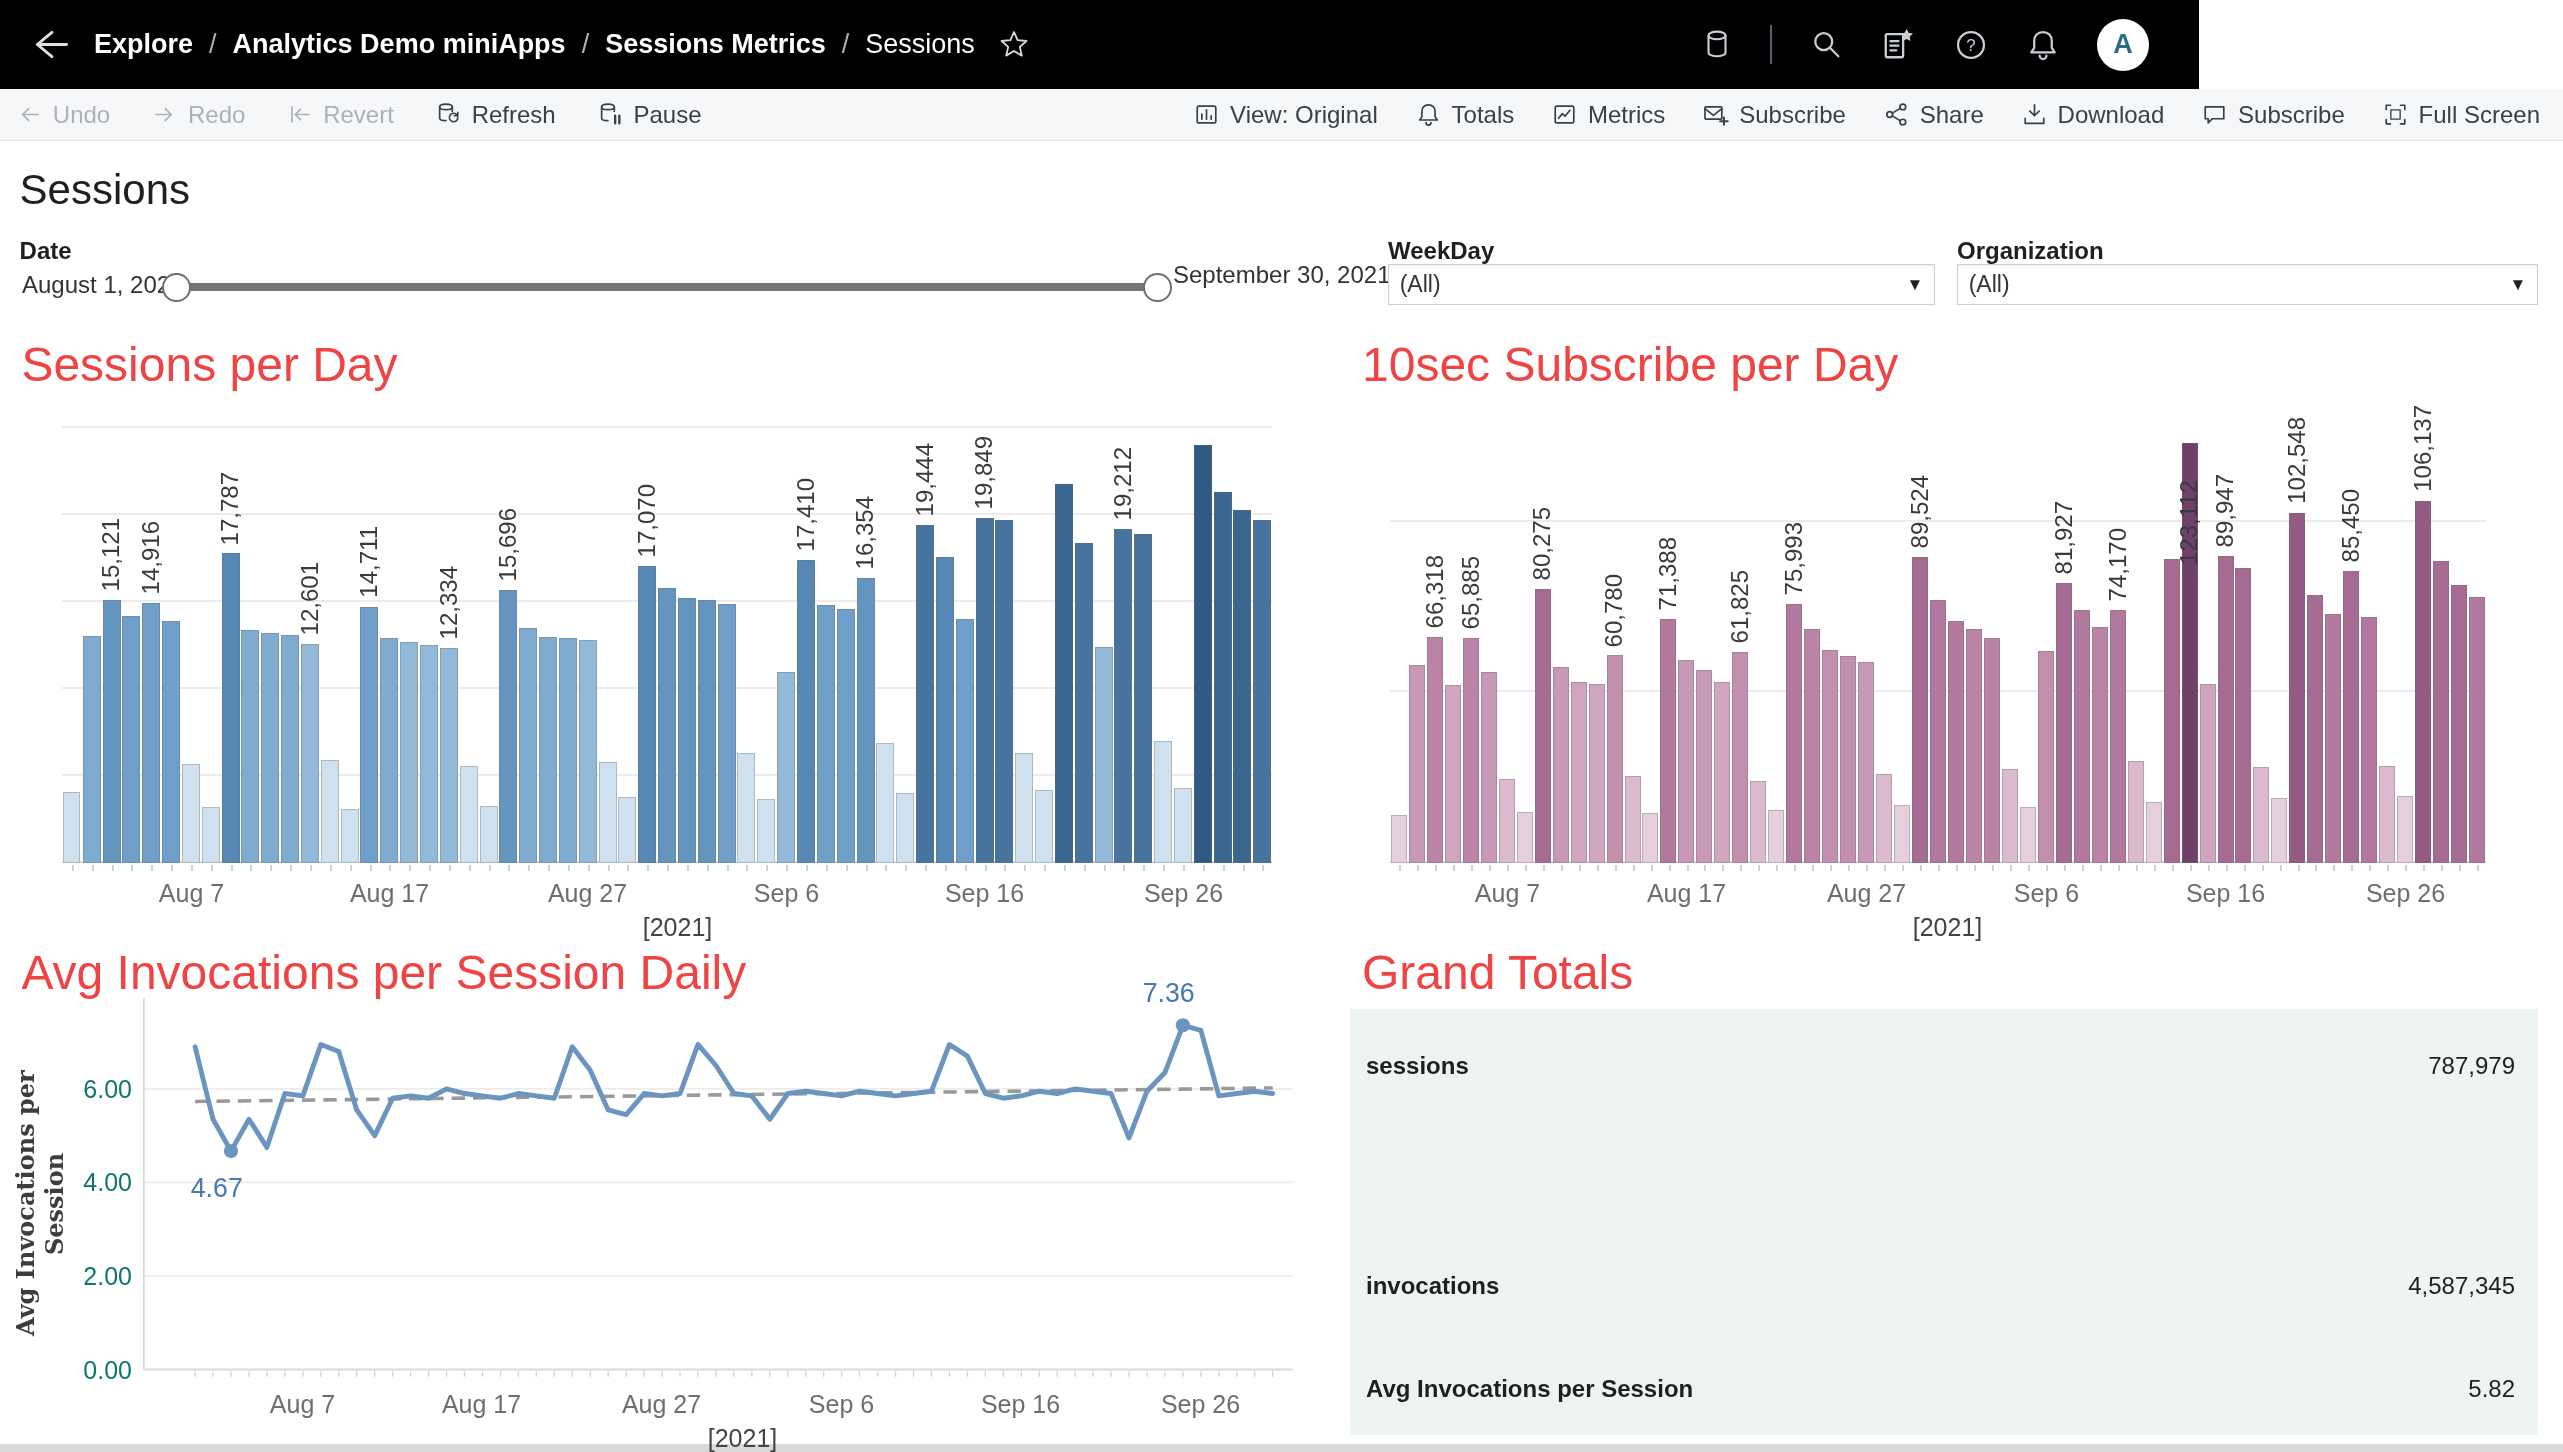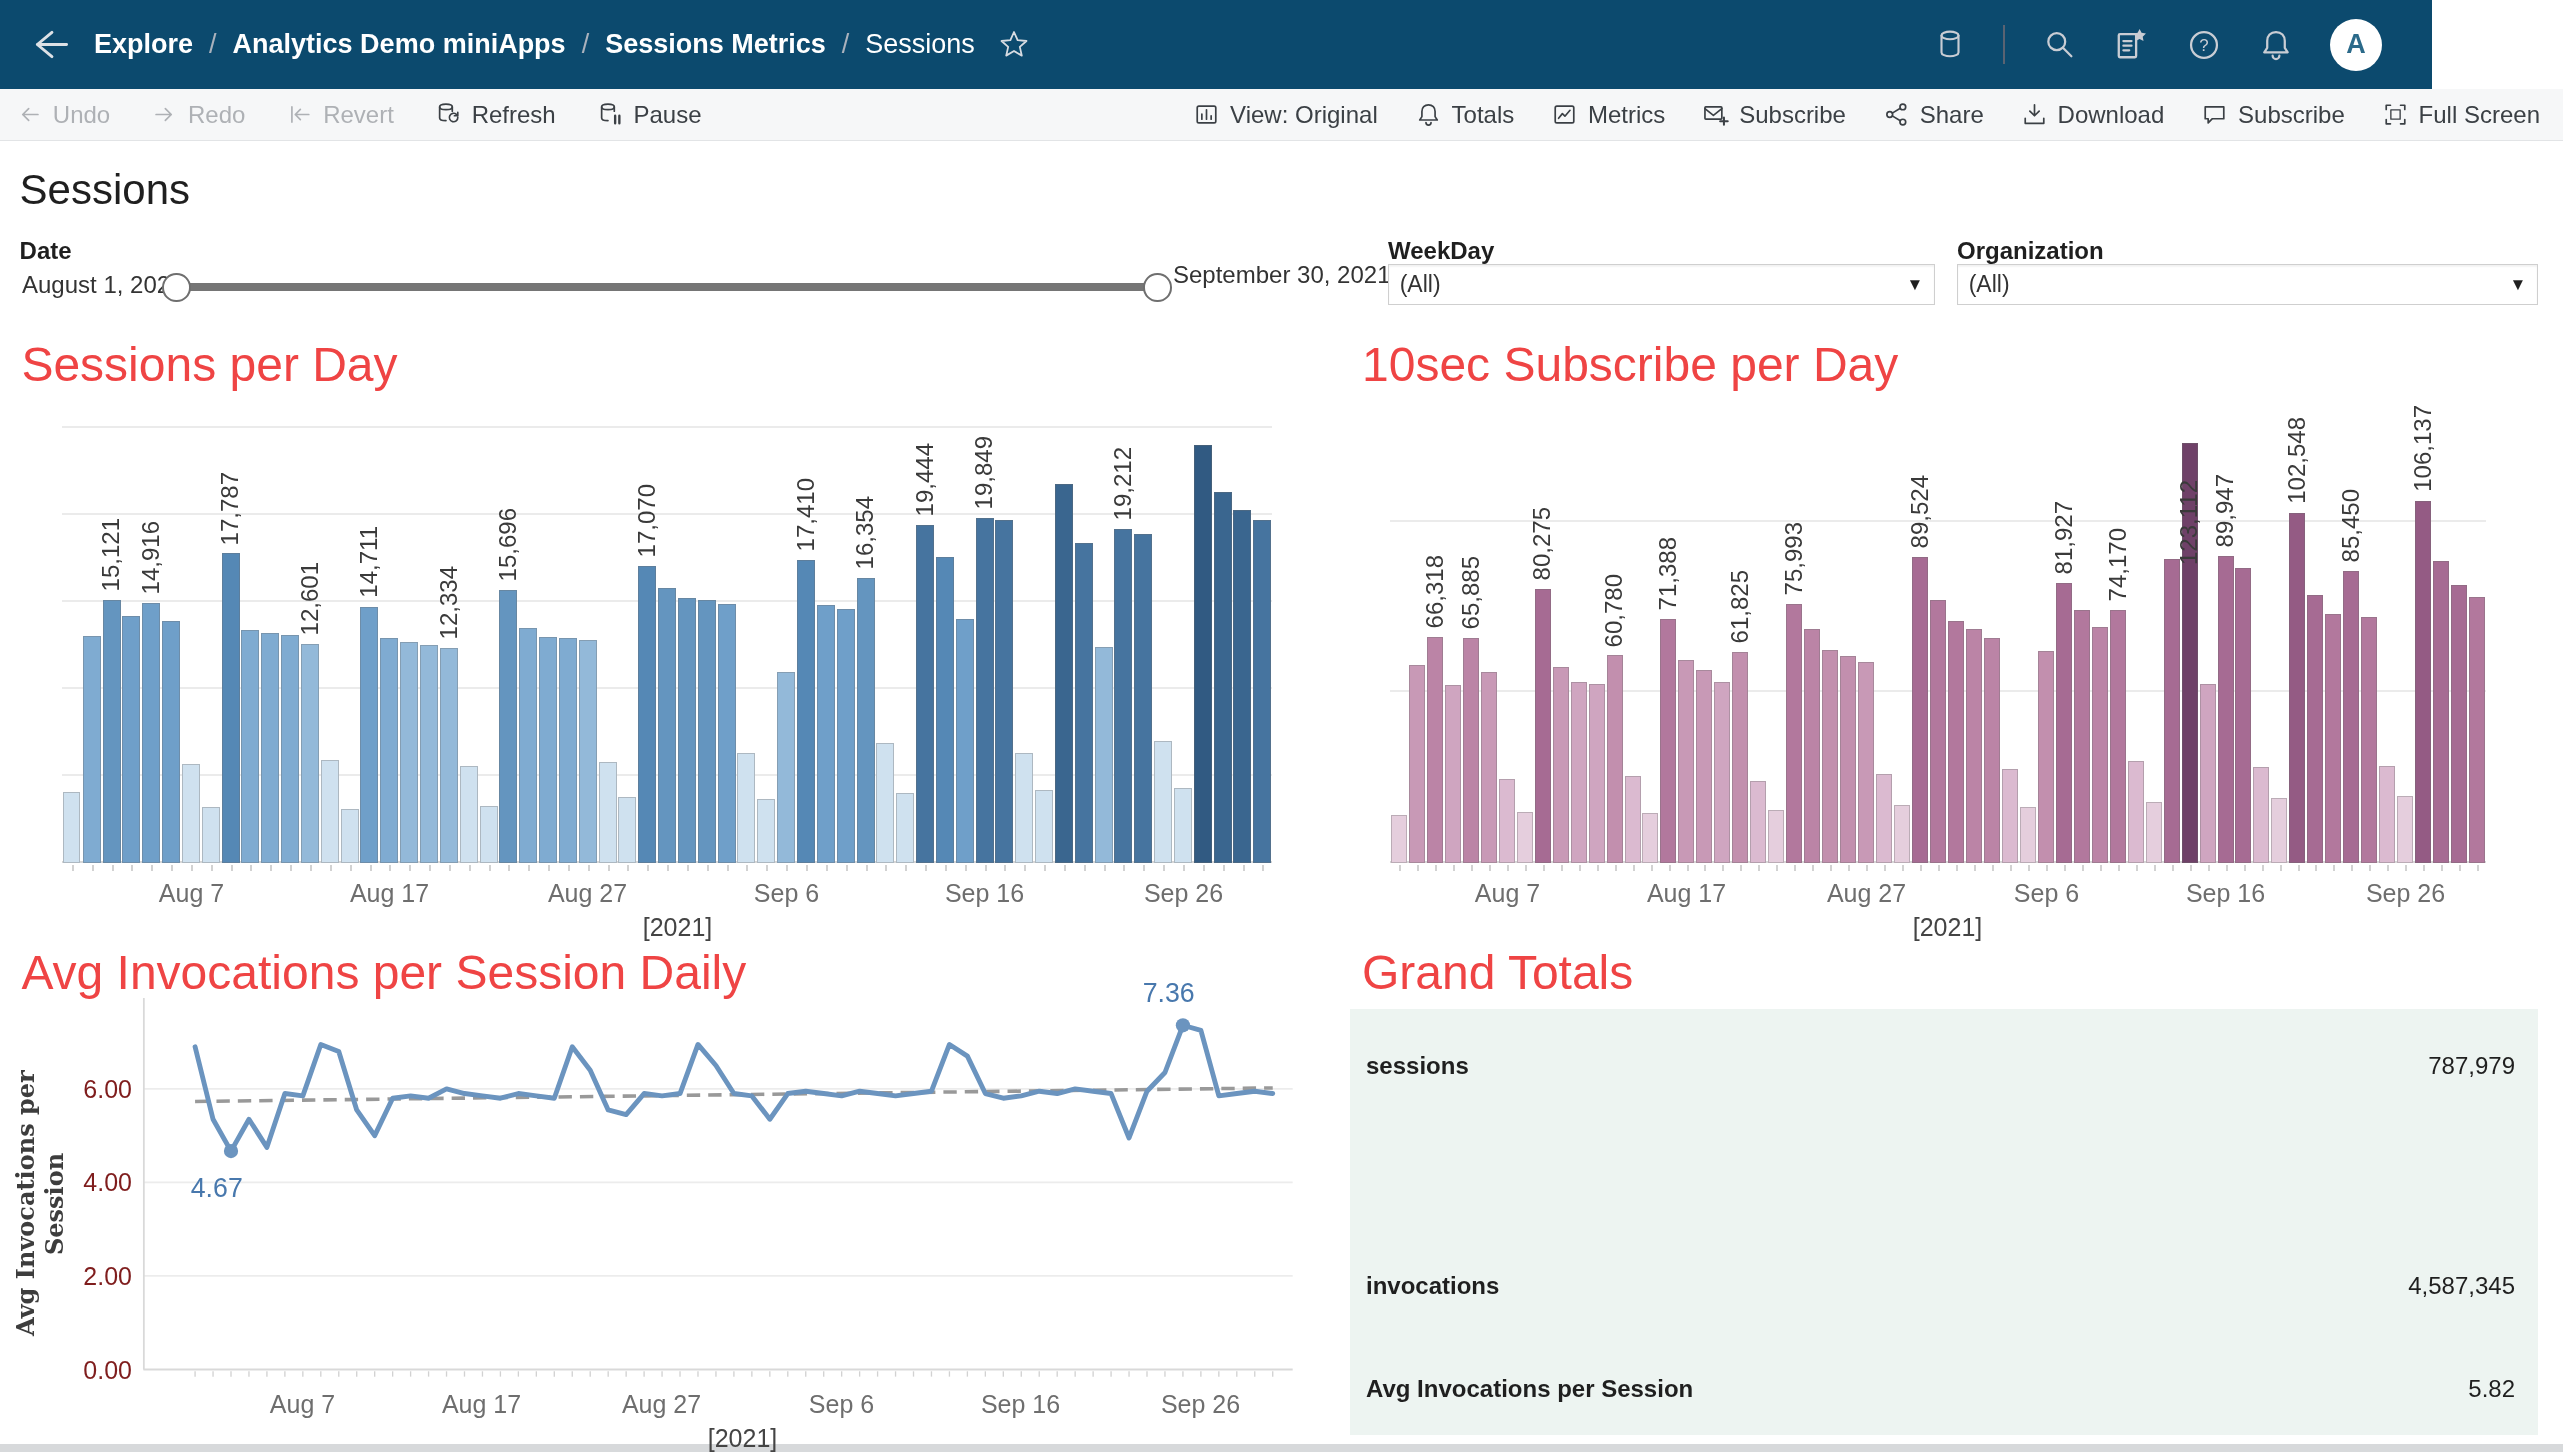--- a/index.html
+++ b/index.html
@@ -1,20 +1,20 @@
 <!DOCTYPE html>
 <html style="font-size:14.3px"><head>
 <meta charset="utf-8">
 <style>
   * { margin:0; padding:0; box-sizing:border-box; }
   html,body { width:2563px; height:1453px; background:#fff; font-family:"Liberation Sans", sans-serif; overflow:hidden; }
   #app { position:absolute; left:0; top:0; width:2563px; height:1453px; background:#fff; }
 
   
-  .navbar { position:absolute; left:0; top:0; width:2432px; height:89px; background:#0c4a6e; display:flex; align-items:center; }
+  .navbar { position:absolute; left:0; top:0; width:2199px; height:89px; background:#000000; display:flex; align-items:center; }
   .navbar svg { display:block; }
   .nav-back { margin-left:30px; color:#dde1e6; cursor:pointer; }
   .breadcrumb { display:flex; align-items:center; margin-left:25px; font-size:27px; color:#fff; white-space:nowrap; }
   .crumb { font-weight:700; cursor:pointer; }
   .crumb.last { font-weight:400; }
   .crumb-sep { margin:0 16px; color:#aab2bd; font-weight:400; }
   .nav-star { margin-left:23px; color:#d8dce2; cursor:pointer; }
   .nav-right { margin-left:auto; display:flex; align-items:center; gap:36px; padding-right:50px; color:#c9cdd4; }
   .nav-icon { cursor:pointer; color:#c9cdd4; }
   .nav-divider { width:1.8px; height:39px; background:#5a6372; }
@@ -41,21 +41,21 @@
   
   .chart-title { position:absolute; font-size:48px; font-weight:500; color:#ef4444; }
   .plot { position:absolute; overflow:visible; }
   .grid { position:absolute; left:0; width:100%; height:1.8px; background:#ebebeb; }
   .axisline { position:absolute; left:0; bottom:0; width:100%; height:1.8px; background:#d7d7d7; }
   .bar { position:absolute; bottom:0; border:0.9px solid rgba(110,110,110,0.35); cursor:pointer; }
   .bar-label { position:absolute; writing-mode:vertical-rl; transform:rotate(180deg); font-size:24px; color:#3a3a3a; white-space:nowrap; }
   .daytick { position:absolute; width:1.8px; height:6.2px; background:#d2d2d2; }
   .xtick { position:absolute; width:143px; text-align:center; font-size:25px; color:#6e6e6e; white-space:nowrap; }
   .yearlabel { position:absolute; width:125px; text-align:center; font-size:25px; color:#444; }
-  .ytick { position:absolute; width:89px; text-align:right; font-size:25px; color:#7f1d1d; }
+  .ytick { position:absolute; width:89px; text-align:right; font-size:25px; color:#0f766e; }
   .ylabel-serif { position:absolute; writing-mode:vertical-rl; transform:rotate(180deg); font-family:"DejaVu Serif", serif; font-weight:700; font-size:24px; color:#3d3d3d; text-align:center; }
 
   
   .totals-panel { position:absolute; left:1350px; top:1009px; width:1188px; height:426px; background:#edf4f1; }
   .totals-row { position:absolute; left:0; width:100%; height:36px; display:flex; align-items:center; }
   .totals-row .lbl { padding-left:16px; font-size:24px; font-weight:700; color:#1f1f1f; flex:1; }
   .totals-row .val { padding-right:23px; font-size:24px; color:#1f1f1f; }
 
   .hscrollbar { position:absolute; left:0; top:1444px; width:2563px; height:9px; background:#d7d9db; cursor:pointer; }
 </style>

